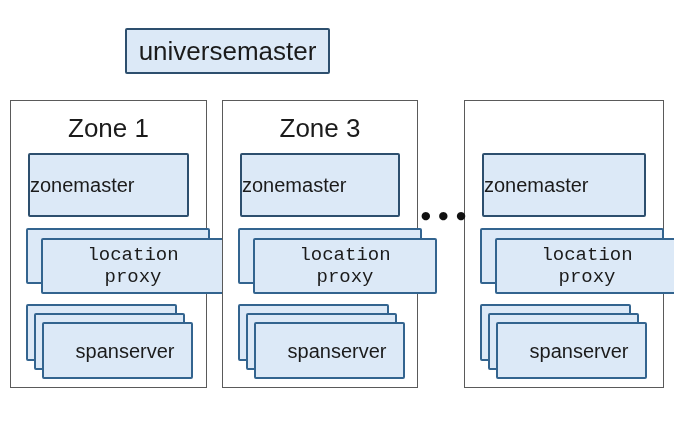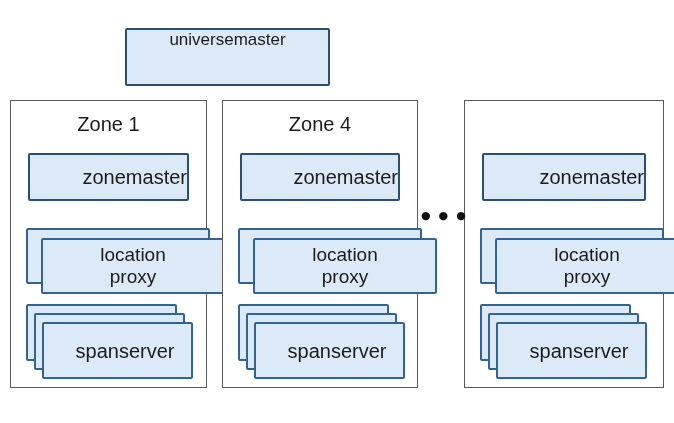--- a/index.html
+++ b/index.html
@@ -11,74 +11,75 @@
     background: var(--background, #fff);
     font-family: "Liberation Sans", "DejaVu Sans", sans-serif;
     color: var(--text, #1b1b1b);
     overflow: hidden;
   }
 
   
   .top-box {
     position: absolute;
     top: 28px;
-    height: 58px;
+    height: 46px;
     background: var(--box-fill, #dce9f7);
     border: 2.5px solid var(--box-border-dark, #2d4f6e);
     border-radius: 2px;
     display: flex;
+    align-items: center;
     justify-content: center;
-    font-size: 17px;
+    font-size: 26px;
   }
   .top-box.universemaster { left: 125px; width: 205px; }
   .top-box.placement      { left: 346px; width: 200px; }
 
   
   .zone {
     position: absolute;
     top: 100px;
     height: 288px;
     background: #ffffff;
     border: 1.5px solid var(--panel-border, #5a5a5a);
   }
   .zone.z1 { left: 10px;  width: 197px; }
   .zone.z2 { left: 222px; width: 196px; }
   .zone.zn { left: 464px; width: 200px; }
 
   .zone-title {
     position: absolute;
     top: 12px; left: 0; right: 0;
     text-align: center;
-    font-size: 20px;
+    font-size: 26px;
   }
 
   .zonemaster-box {
     position: absolute;
     top: 52px; left: 17px; right: 17px;
-    height: 48px;
+    height: 64px;
     background: var(--box-fill, #dce9f7);
     border: 2.5px solid var(--box-border-dark, #2d4f6e);
     border-radius: 2px;
     display: flex;
     align-items: center;
-    justify-content: flex-end;
+    justify-content: flex-start;
     font-size: 20px;
   }
 
   .stack { position: absolute; left: 15px; }
   .stack.loc  { top: 127px; width: 167px; height: 66px; }
   .stack.span { top: 203px; width: 167px; height: 75px; }
 
   .layer {
     position: absolute;
     background: var(--box-fill, #dce9f7);
     border: 2px solid var(--box-border-blue, #33648f);
     border-radius: 2px;
   }
-  .stack.loc .layer { width: 184px; height: 56px; }
+  .stack.loc .layer { width: 184px; height: 56px; font-family: Liberation Mono, monospace; }
   .stack.loc .l0 { left: 0;    top: 0; }
   .stack.loc .l1 { left: 15px; top: 10px; }
 
   .stack.span .layer { width: 151px; height: 57px; }
   .stack.span .s0 { left: 0;    top: 0; }
   .stack.span .s1 { left: 8px;  top: 9px; }
   .stack.span .s2 { left: 16px; top: 18px; padding-left: 15px; }
 
   .layer.front {
     display: flex;
@@ -142,21 +143,21 @@
     <div class="stack span">
       <div class="layer s0"></div>
       <div class="layer s1"></div>
       <div class="layer s2 front">
         <span class="front-label single">spanserver</span>
       </div>
     </div>
   </div>
 
   <div class="zone z2">
-    <div class="zone-title">Zone 4</div>
+    <div class="zone-title">Zone 3</div>
     <div class="zonemaster-box">
       <span>zonemaster</span>
     </div>
     <div class="stack loc">
       <div class="layer l0"></div>
       <div class="layer l1 front">
         <span class="front-label">location proxy</span>
       </div>
     </div>
     <div class="stack span">

